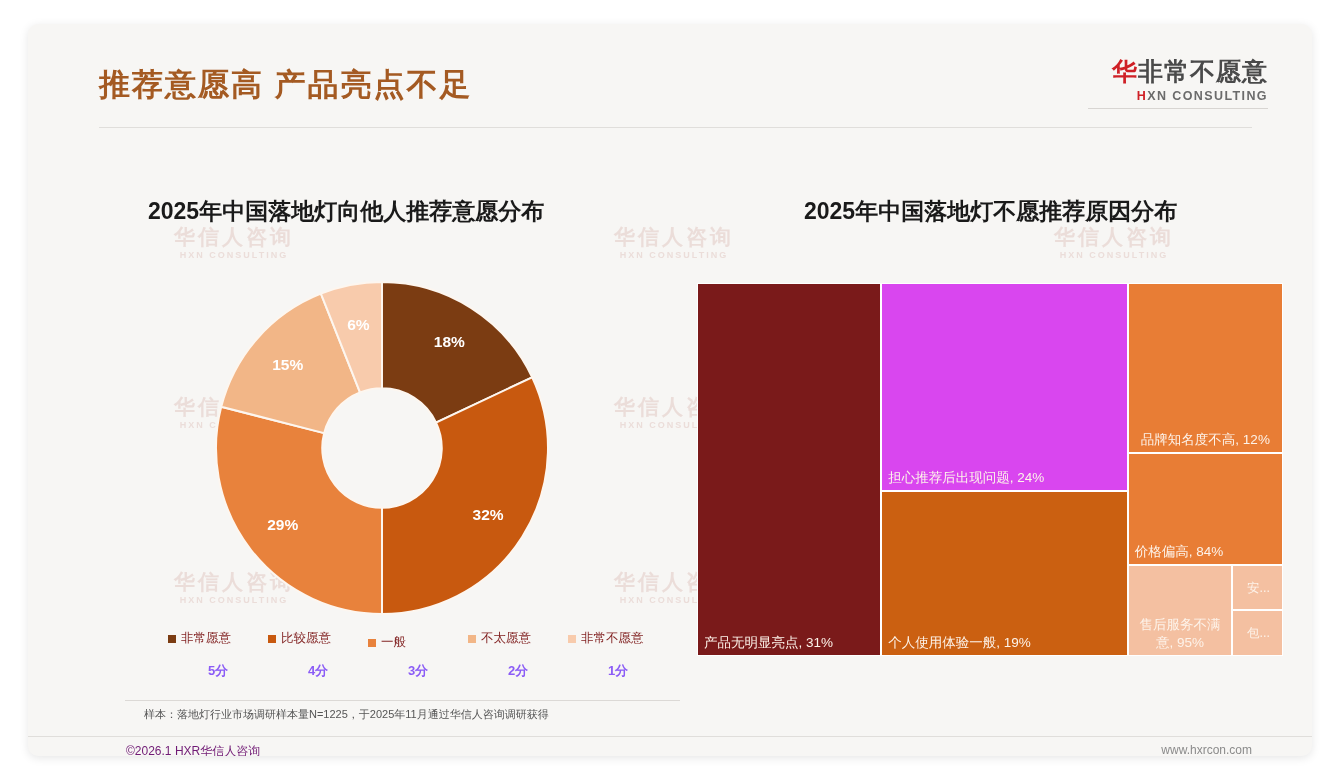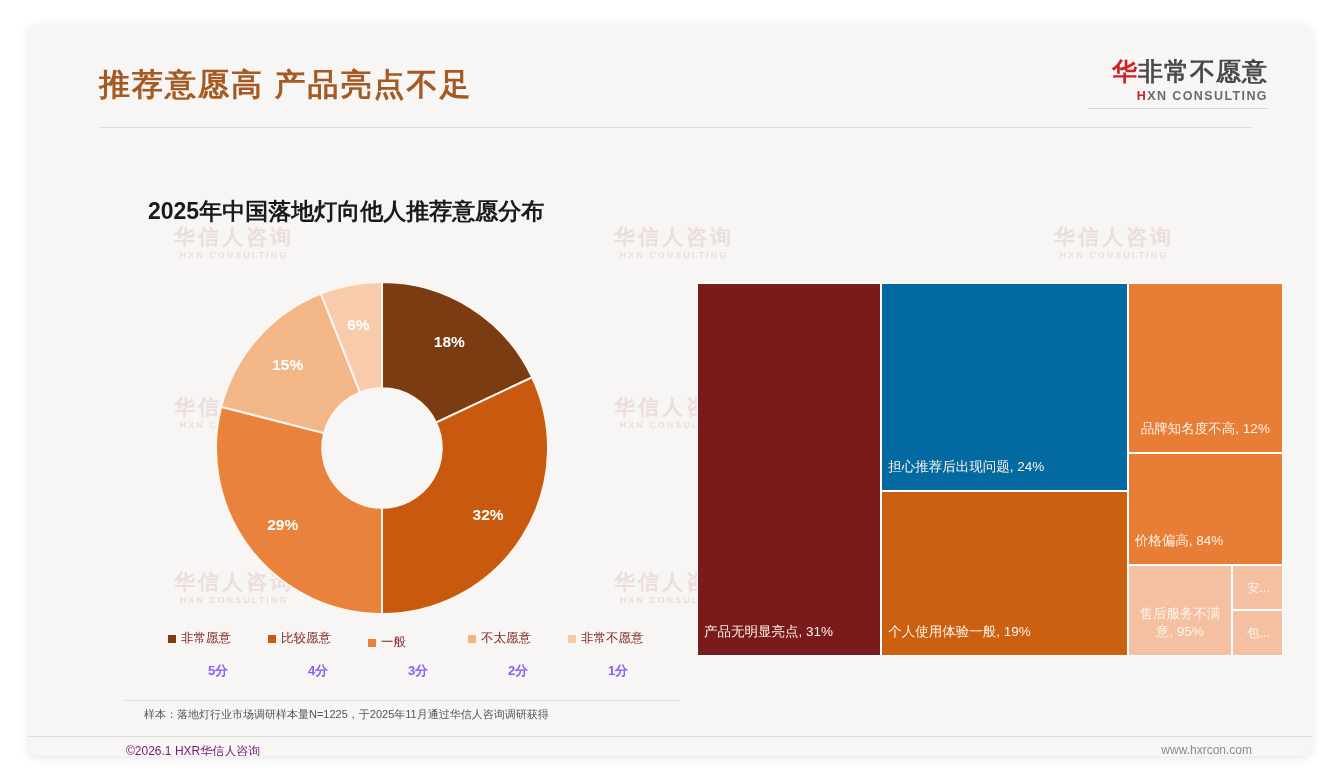--- a/index.html
+++ b/index.html
@@ -104,21 +104,21 @@
   #treemap {
     position: absolute; left: 669px; top: 259px; width: 586px; height: 373px;
     background: #ffffff;
   }
   .tm-cell {
     position: absolute;
     border: 1.5px solid #ffffff;
     overflow: hidden;
   }
   .tm-label {
-    position: absolute; left: 6px; right: 4px; bottom: 15px;
+    position: absolute; left: 6px; right: 4px; bottom: 4px;
     font-size: 13.5px; color: #fdf3ea;
     line-height: 1.28;
     white-space: normal;
   }
   .tm-label.center { text-align: center; left: 4px; right: 4px; }
   .tm-label.tiny { font-size: 12.5px; text-align: center; bottom: auto; top: 50%; transform: translateY(-50%); }
 
   
   #footer-rule {
     position: absolute; left: 0; right: 0; top: 712px; height: 1px; background: #e0dedb;
@@ -170,20 +170,21 @@
     <div id="slide-title">推荐意愿高 产品亮点不足</div>
     <div id="header-rule"></div>
     <div id="logo">
       <div id="logo-cn"><span class="red">华</span><span>非常不愿意</span></div>
       <div id="logo-en"><span class="red">H</span><span>XN CONSULTING</span></div>
       <div id="logo-rule"></div>
     </div>
   </div>
 
   <div id="title-left" class="chart-title">2025年中国落地灯向他人推荐意愿分布</div>
+  <div id="title-right" class="chart-title">2025年中国落地灯不愿推荐原因分布</div>
 
   <div id="donut-wrap">
     <svg id="donut-svg" viewBox="0 0 352 352">
         <path d="M 176 10 A 166 166 0 0 1 326.2012907093592 105.32063760019793 L 230.07246465536932 150.55542953607124 A 59.76 59.76 0 0 0 176 116.24000000000001 Z" fill="#7b3c12" stroke="#fdf6ef" stroke-width="2"></path>
         <text x="243.31527726105736" y="74.92809591269244" text-anchor="middle" class="slice-label">18%</text>
         <path d="M 326.2012907093592 105.32063760019793 A 166 166 0 0 1 176 342 L 176 235.76 A 59.76 59.76 0 0 0 230.07246465536932 150.55542953607124 Z" fill="#c8590f" stroke="#fdf6ef" stroke-width="2"></path>
         <text x="282.0719040873076" y="248.31527726105736" text-anchor="middle" class="slice-label">32%</text>
         <path d="M 176 342 A 166 166 0 0 1 15.215195252647192 134.7174787306342 L 118.117470290953 161.13829234302833 A 59.76 59.76 0 0 0 176 235.76 Z" fill="#e8823c" stroke="#fdf6ef" stroke-width="2"></path>
         <text x="76.73377398125689" y="257.9987776619591" text-anchor="middle" class="slice-label">29%</text>
         <path d="M 15.215195252647192 134.7174787306342 A 166 166 0 0 1 114.89132425434335 21.6571033425503 L 154.0008767315636 120.43655720331812 A 59.76 59.76 0 0 0 118.117470290953 161.13829234302833 Z" fill="#f2b687" stroke="#fdf6ef" stroke-width="2"></path>
@@ -224,21 +225,21 @@
       <div class="score-cell" style="flex: 1 1 0%;">1分</div>
     </div>
 
   <div id="footnote-rule"></div>
   <div id="footnote">样本：落地灯行业市场调研样本量N=1225，于2025年11月通过华信人咨询调研获得</div>
 
   <div id="treemap">
       <div class="tm-cell" style="left: 0px; top: 0px; width: 184.297px; height: 373px; background: rgb(122, 26, 26);">
         <div class="tm-label">产品无明显亮点, 31%</div>
       </div>
-      <div class="tm-cell" style="left: 184.297px; top: 0px; width: 246.472px; height: 207.985px; background: #0369a1;">
+      <div class="tm-cell" style="left: 184.297px; top: 0px; width: 246.472px; height: 207.985px; background: #d946ef;">
         <div class="tm-label">担心推荐后出现问题, 24%</div>
       </div>
       <div class="tm-cell" style="left: 184.297px; top: 207.985px; width: 246.472px; height: 165.015px; background: rgb(203, 96, 17);">
         <div class="tm-label">个人使用体验一般, 19%</div>
       </div>
       <div class="tm-cell" style="left: 430.769px; top: 0px; width: 155.231px; height: 170.013px; background: rgb(232, 125, 53);">
         <div class="tm-label center">品牌知名度不高, 12%</div>
       </div>
       <div class="tm-cell" style="left: 430.769px; top: 170.013px; width: 155.231px; height: 112.012px; background: rgb(232, 125, 53);">
         <div class="tm-label">价格偏高, 84%</div>

